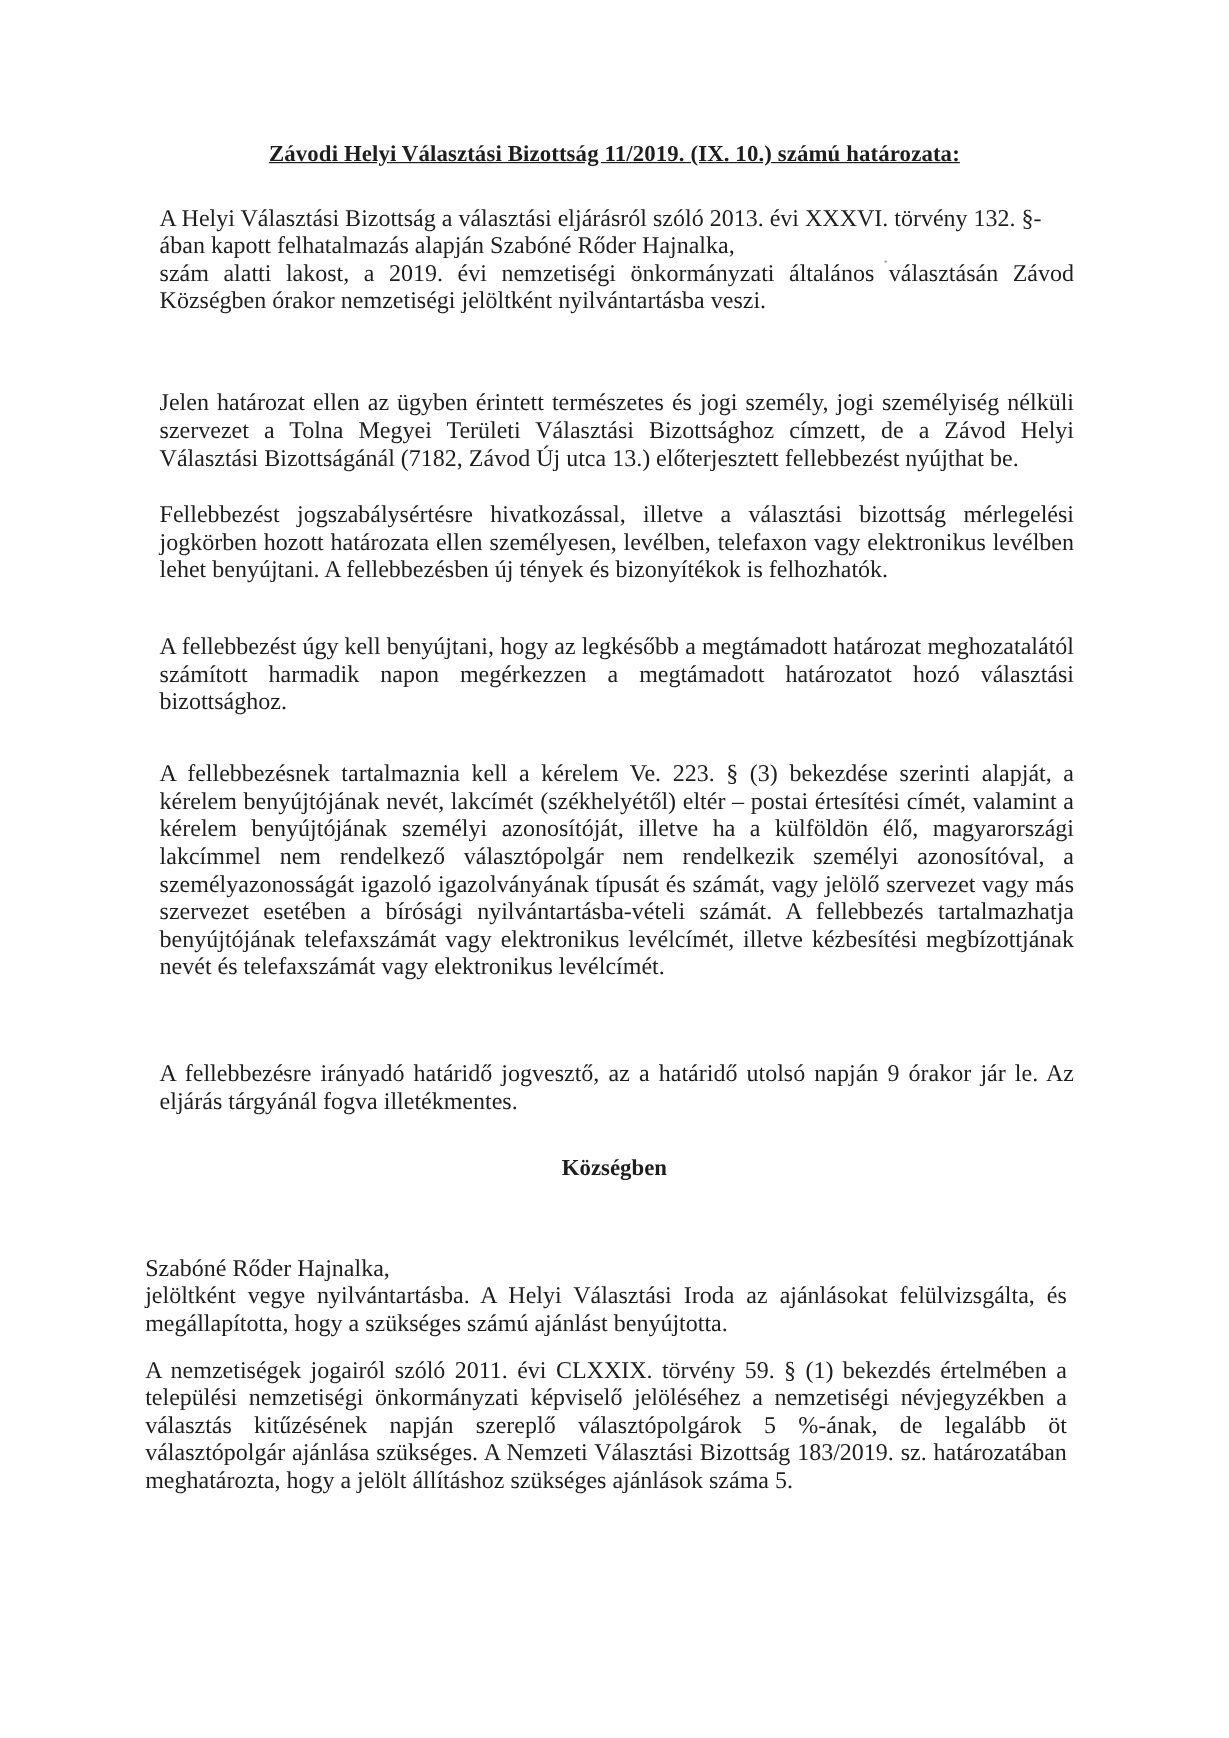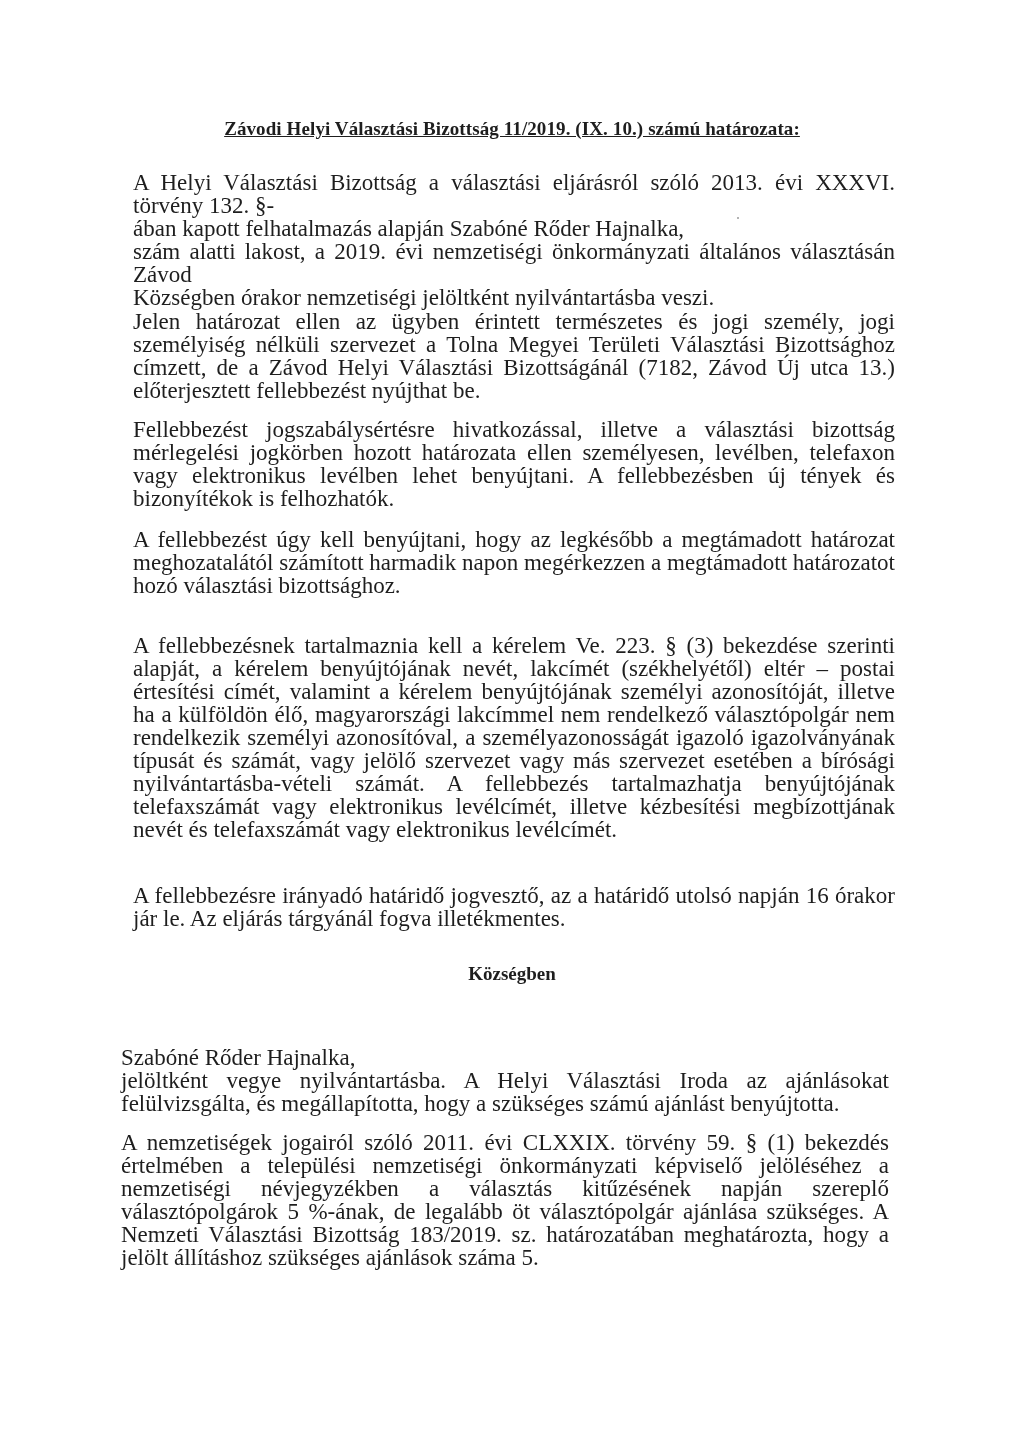--- a/index.html
+++ b/index.html
@@ -31,21 +31,21 @@
       font-weight: bold;
       font-size: 19px;
       text-decoration: underline;
       letter-spacing: 0.1px;
       margin: 0;
     }
     .para {
       position: absolute;
       left: 133px;
       width: 762px;
-      font-size: 23px;
+      font-size: 20px;
       line-height: 23px;
       text-align: justify;
       margin: 0;
     }
     .para.last-left { text-align-last: left; }
     .heading {
       position: absolute;
       top: 963px;
       left: 0;
       width: 1024px;
@@ -75,29 +75,29 @@
 
   <div class="para" style="top:171px;">
     <div class="line-split">
       <span>A Helyi Választási Bizottság a választási eljárásról szóló 2013. évi XXXVI. törvény 132. §-</span>
     </div>
     <div>ában kapott felhatalmazás alapján Szabóné Rőder Hajnalka,</div>
     <div style="text-align:justify; text-align-last:justify;">szám alatti lakost, a 2019. évi nemzetiségi önkormányzati általános választásán Závod</div>
     <div>Községben órakor nemzetiségi jelöltként nyilvántartásba veszi.</div>
   </div>
 
-  <p class="para last-left" style="top:310px;">Jelen határozat ellen az ügyben érintett természetes és jogi személy, jogi személyiség nélküli szervezet a Tolna Megyei Területi Választási Bizottsághoz címzett, de a Závod Helyi Választási Bizottságánál (7182, Závod Új utca 13.) előterjesztett fellebbezést nyújthat be.</p>
+  <p class="para last-left" style="top:325px;">Jelen határozat ellen az ügyben érintett természetes és jogi személy, jogi személyiség nélküli szervezet a Tolna Megyei Területi Választási Bizottsághoz címzett, de a Závod Helyi Választási Bizottságánál (7182, Závod Új utca 13.) előterjesztett fellebbezést nyújthat be.</p>
 
   <p class="para last-left" style="top:528px;">A fellebbezést úgy kell benyújtani, hogy az legkésőbb a megtámadott határozat meghozatalától számított harmadik napon megérkezzen a megtámadott határozatot hozó választási bizottsághoz.</p>
 
   <p class="para last-left" style="top:418px;">Fellebbezést jogszabálysértésre hivatkozással, illetve a választási bizottság mérlegelési jogkörben hozott határozata ellen személyesen, levélben, telefaxon vagy elektronikus levélben lehet benyújtani. A fellebbezésben új tények és bizonyítékok is felhozhatók.</p>
 
   <p class="para last-left" style="top:634px;">A fellebbezésnek tartalmaznia kell a kérelem Ve. 223. § (3) bekezdése szerinti alapját, a kérelem benyújtójának nevét, lakcímét (székhelyétől) eltér – postai értesítési címét, valamint a kérelem benyújtójának személyi azonosítóját, illetve ha a külföldön élő, magyarországi lakcímmel nem rendelkező választópolgár nem rendelkezik személyi azonosítóval, a személyazonosságát igazoló igazolványának típusát és számát, vagy jelölő szervezet vagy más szervezet esetében a bírósági nyilvántartásba-vételi számát. A fellebbezés tartalmazhatja benyújtójának telefaxszámát vagy elektronikus levélcímét, illetve kézbesítési megbízottjának nevét és telefaxszámát vagy elektronikus levélcímét.</p>
 
-  <p class="para last-left" style="top:884px;">A fellebbezésre irányadó határidő jogvesztő, az a határidő utolsó napján 16 órakor jár le. Az eljárás tárgyánál fogva illetékmentes.</p>
+  <p class="para last-left" style="top:884px;">A fellebbezésre irányadó határidő jogvesztő, az a határidő utolsó napján 9 órakor jár le. Az eljárás tárgyánál fogva illetékmentes.</p>
 
   <h2 class="heading">Községben</h2>
 
   <div class="para" style="top:1046px; left:121px; width:768px;">
     <div class="line-split">
       <span>Szabóné Rőder Hajnalka,</span>
     </div>
     <div style="text-align:justify;">jelöltként vegye nyilvántartásba. A Helyi Választási Iroda az ajánlásokat felülvizsgálta, és megállapította, hogy a szükséges számú ajánlást benyújtotta.</div>
   </div>
 

